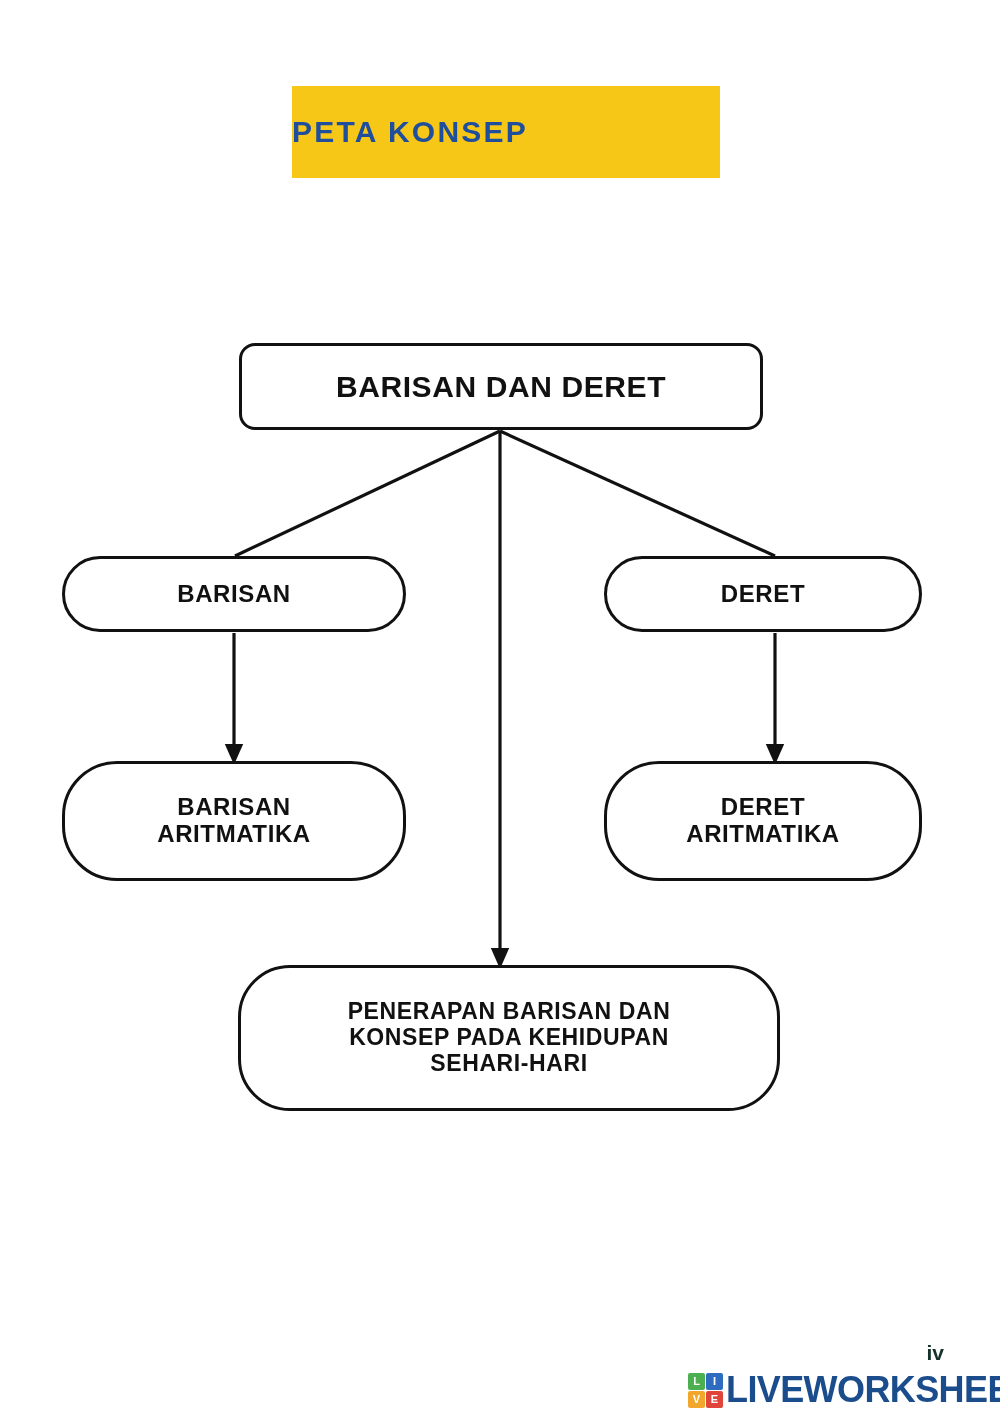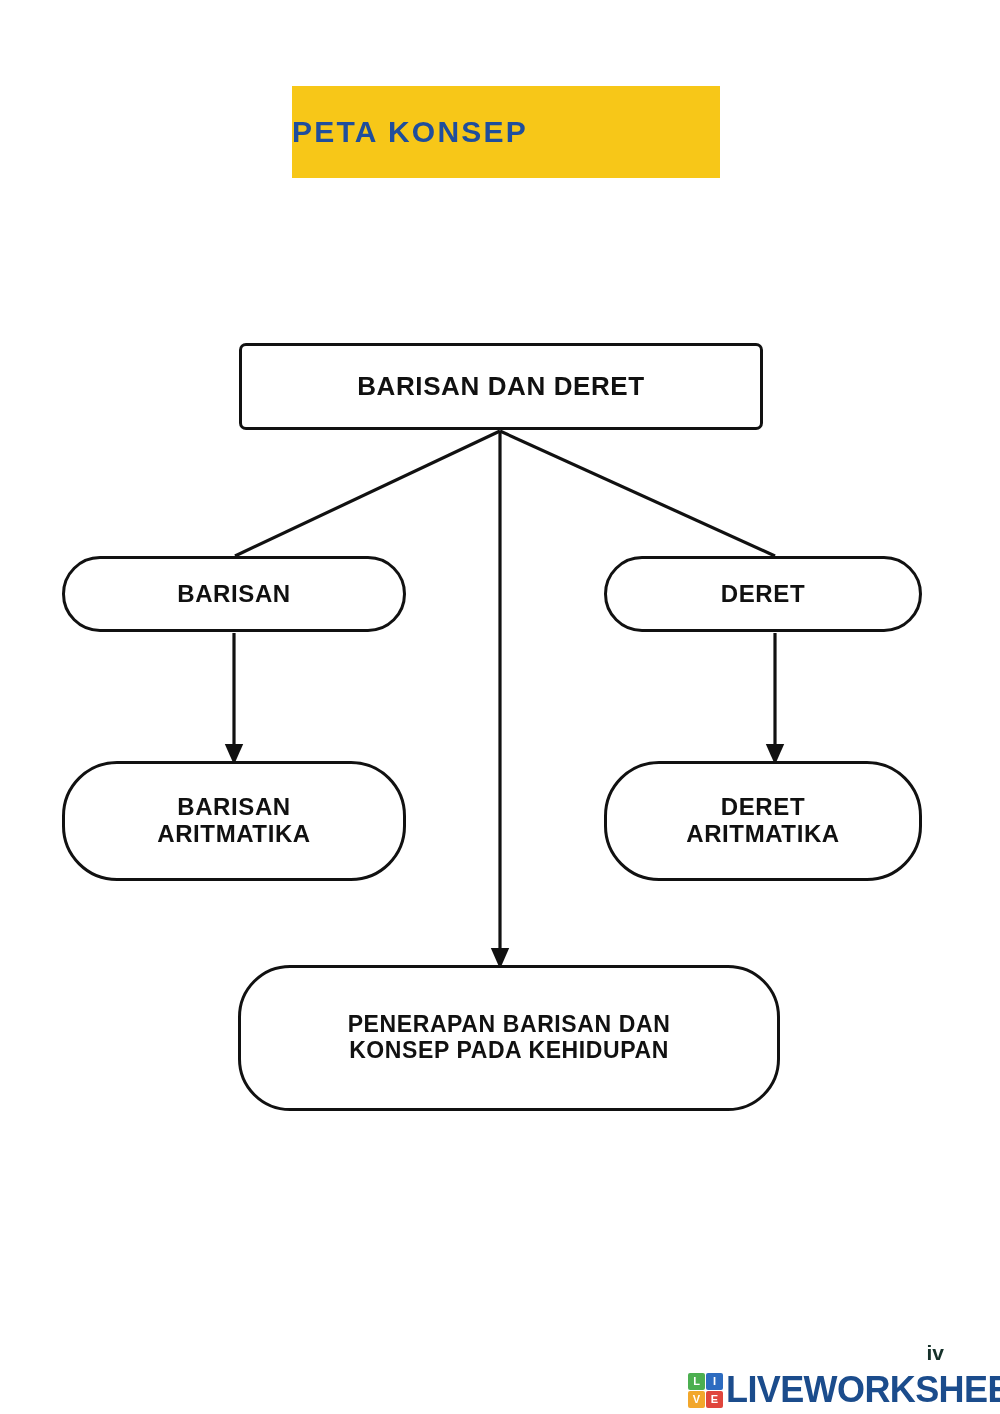--- a/index.html
+++ b/index.html
@@ -71,22 +71,22 @@
     line-height: 1.12;
     letter-spacing: 0.6px;
   }
   .node .lines > div { white-space: nowrap; }
 
   .node-root {
     left: 239px;
     top: 343px;
     width: 524px;
     height: 87px;
-    border-radius: 7px;
-    font-size: 26px;
+    border-radius: 16px;
+    font-size: 30px;
   }
 
   .node-barisan {
     left: 62px;
     top: 556px;
     width: 344px;
     height: 76px;
     border-radius: 38px;
     font-size: 24px;
   }
@@ -237,20 +237,21 @@
     <div class="lines">
       <div>DERET</div>
       <div>ARITMATIKA</div>
     </div>
   </div>
 
   <div class="node node-penerapan">
     <div class="lines">
       <div>PENERAPAN BARISAN DAN</div>
       <div>KONSEP PADA KEHIDUPAN</div>
+      <div>SEHARI-HARI</div>
     </div>
   </div>
 
   <div class="page-number">iv</div>
 
   <div class="lw-logo">
     <div class="lw-tiles">
       <span class="lw-tile t-l">L</span>
       <span class="lw-tile t-i">I</span>
       <span class="lw-tile t-v">V</span>

